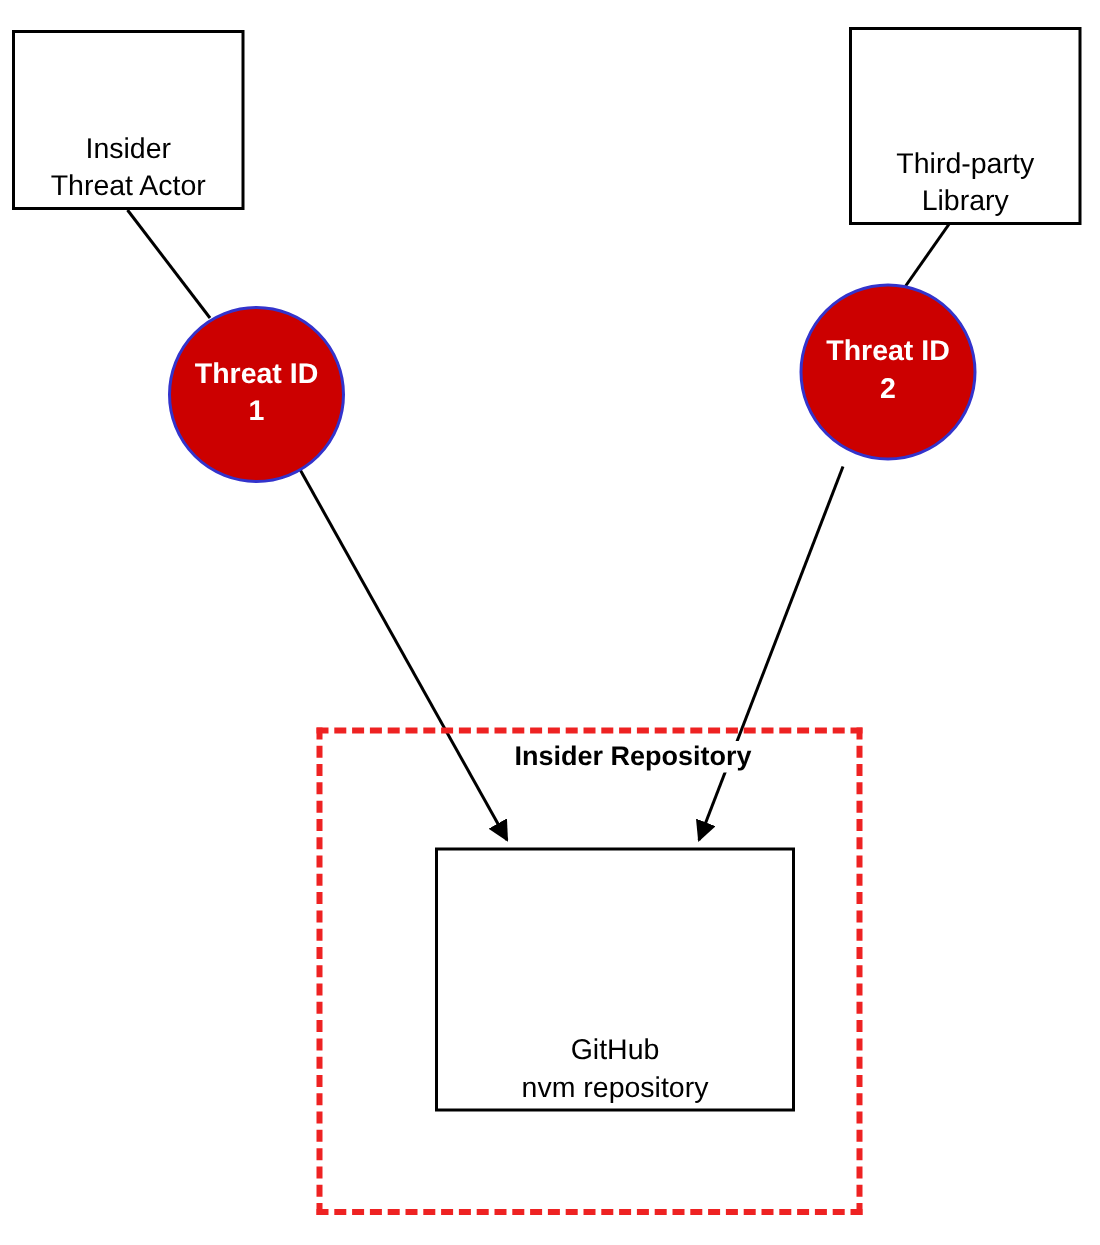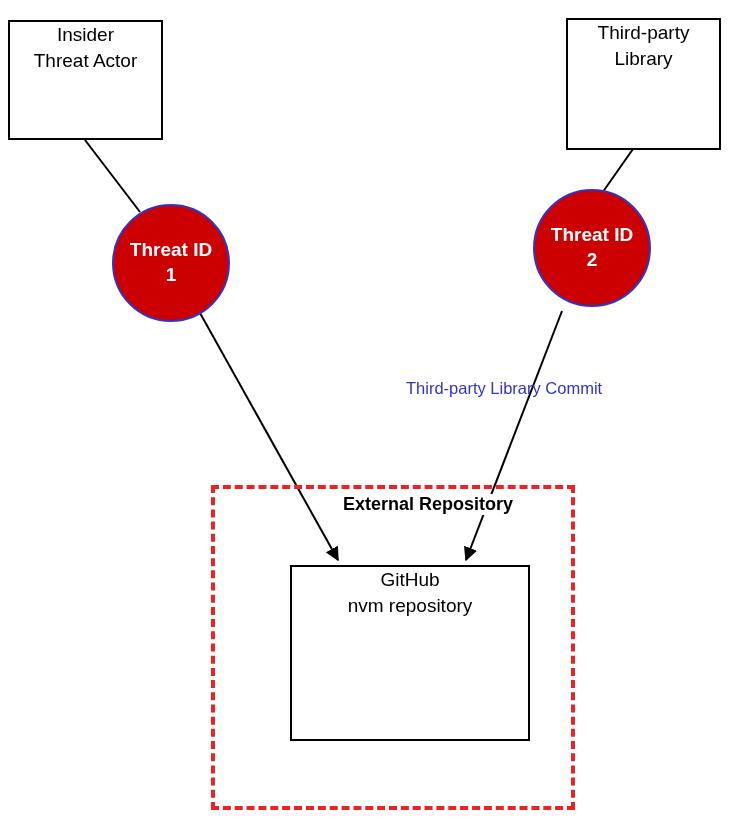--- a/index.html
+++ b/index.html
@@ -24,21 +24,21 @@
     width: 733px;
     height: 830px;
   }
   .node-box {
     position: absolute;
     box-sizing: border-box;
     border: 2px solid #000000;
     background: #ffffff;
     color: #000000;
     display: flex;
-    align-items: flex-start;
+    align-items: flex-end;
     justify-content: center;
     text-align: center;
     font-size: 19px;
     line-height: 1.35;
     white-space: pre-line;
   }
   .node-circle {
     position: absolute;
     box-sizing: border-box;
     border: 2px solid #3333cc;
@@ -113,26 +113,23 @@
   </div>
 
   <div class="node-circle" style="left:533px; top:189px; width:118px; height:118px;">
     <span>Threat ID
 2</span>
   </div>
 
   <div class="group-box" style="left:211px; top:485px; width:364px; height:325px;"></div>
 
   <div class="group-title" style="left:340px; top:494px;">
-    <span>External Repository</span>
+    <span>Insider Repository</span>
   </div>
 
   <div class="node-box" style="left:290px; top:565px; width:240px; height:176px;">
     <span>GitHub
 nvm repository</span>
   </div>
 
 
-  <div class="edge-label" style="left:406px; top:379px;">
-    <span>Third-party Library Commit</span>
-  </div>
 
 </div>
 
 </body></html>

